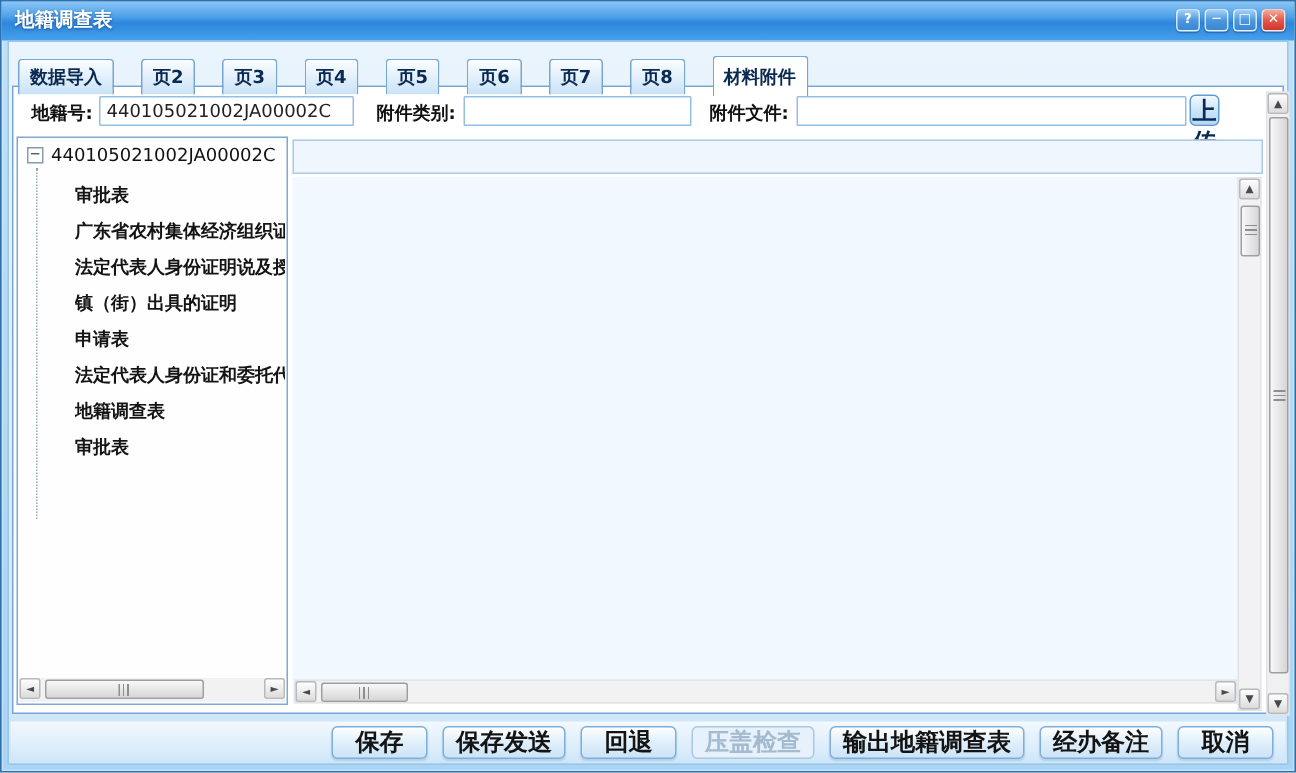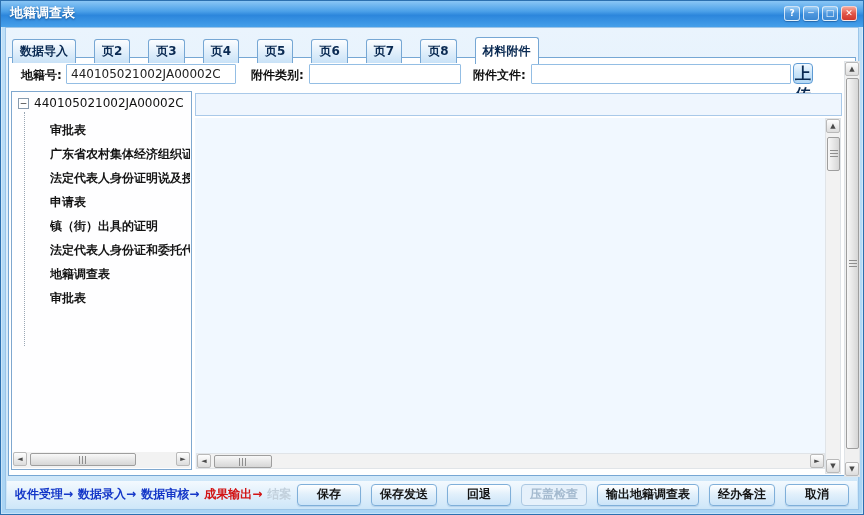--- a/index.html
+++ b/index.html
@@ -116,21 +116,21 @@
   .workflow { font-size:12px; font-weight:bold; white-space:nowrap; }
   .wf { margin-right:5px; }
   .wf.done { color:#1437C8; }
   .wf.current { color:#D21414; }
   .wf.pending { color:#C2D0DC; }
   .btnrow { margin-left:auto; display:flex; gap:10px; }
   .btn {
     min-width:64px; height:22px; padding:0 8px; cursor:pointer;
     border:1px solid #7FAFD9; border-radius:4px;
     background:linear-gradient(180deg,#FFFFFF,#E2F0FB 45%,#CBE4F8);
-    font-size:12px; font-weight:bold; color:#141414;
+    font-size:16px; font-weight:bold; color:#141414;
     box-shadow:0 1px 1px rgba(90,140,190,.25);
   }
   .btn.wide { min-width:88px; }
   .btn.disabled { color:#A4BACF; border-color:#ABC8E2; background:#E6F1FB; box-shadow:none; cursor:default; }
 </style>
 </head>
 <body>
 
 <div class="window">
 
@@ -171,22 +171,22 @@
       <div class="tree">
         <div class="tree-root">
           <span class="expand-box">−</span>
           <span>440105021002JA00002C</span>
         </div>
         <div class="tree-vline"></div>
         <div class="tree-items">
           <div class="tree-item">审批表</div>
           <div class="tree-item">广东省农村集体经济组织证明</div>
           <div class="tree-item">法定代表人身份证明说及授权</div>
+          <div class="tree-item">镇（街）出具的证明</div>
           <div class="tree-item">申请表</div>
-          <div class="tree-item">镇（街）出具的证明</div>
           <div class="tree-item">法定代表人身份证和委托代理</div>
           <div class="tree-item">地籍调查表</div>
           <div class="tree-item">审批表</div>
         </div>
         <div class="hscroll tree-h">
           <span class="sb-btn left">◄</span>
           <span class="sb-thumb h">
               <span class="grip h"></span>
             </span>
           <span class="sb-btn right">►</span>
@@ -216,23 +216,20 @@
         <span class="sb-btn left">◄</span>
         <span class="sb-thumb h">
             <span class="grip h"></span>
           </span>
         <span class="sb-btn right">►</span>
       </div>
 
     </div>
 
     <div class="bottombar">
-      <div class="workflow">
-        <span class="wf done">收件受理→</span><span class="wf done">数据录入→</span><span class="wf done">数据审核→</span><span class="wf current">成果输出→</span><span class="wf pending">结案</span>
-      </div>
       <div class="btnrow">
         <button class="btn">保存</button>
         <button class="btn">保存发送</button>
         <button class="btn">回退</button>
         <button class="btn disabled">压盖检查</button>
         <button class="btn wide">输出地籍调查表</button>
         <button class="btn">经办备注</button>
         <button class="btn">取消</button>
       </div>
     </div>

